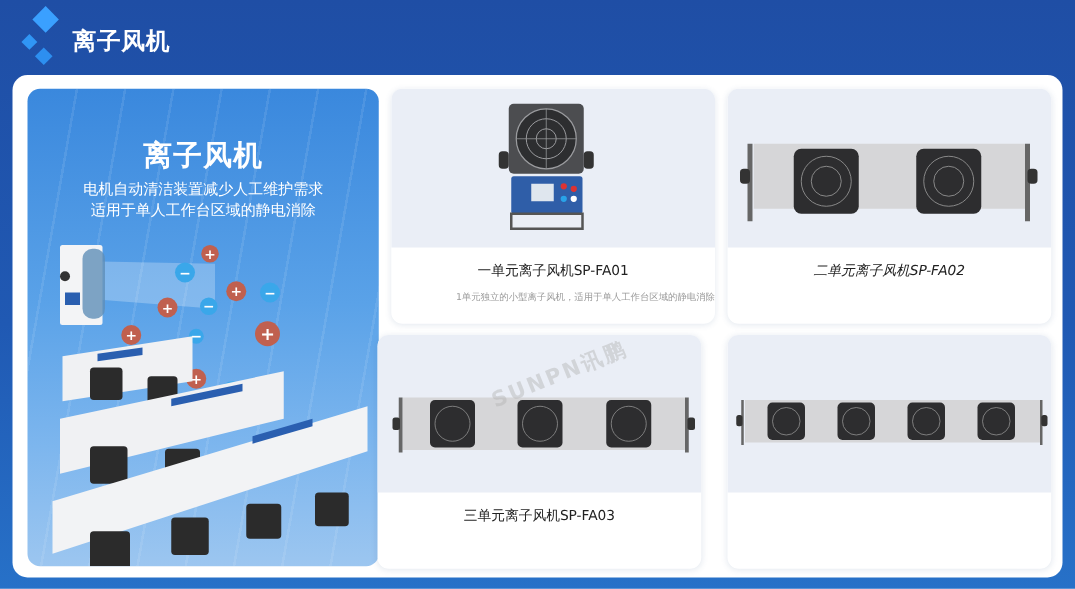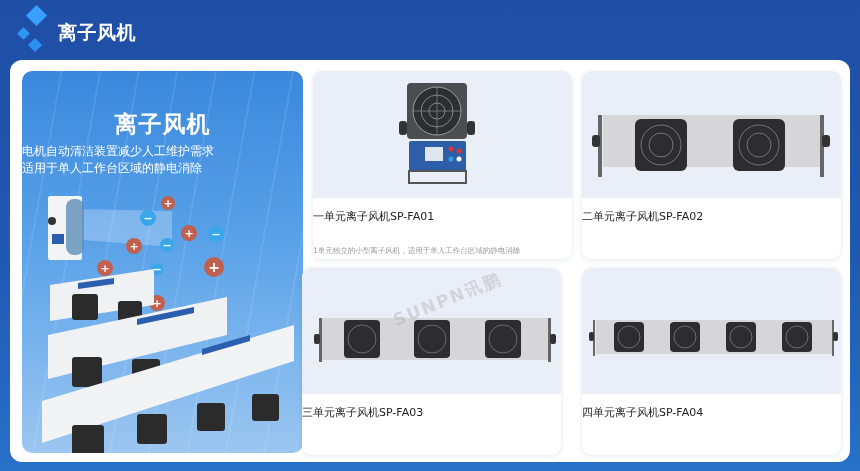--- a/index.html
+++ b/index.html
@@ -28,38 +28,38 @@
     border-radius: 10px; overflow: hidden;
     background: linear-gradient(180deg, #3a88dd 0%, #5aa2e8 45%, #7db6ee 75%, #9cc6f0 100%);
   }
   .hero-bg-lines { position: absolute; inset: 0; opacity: 0.18;
     background: repeating-linear-gradient(100deg, rgba(255,255,255,0.5) 0 2px, transparent 2px 38px); }
   .hero-title {
     position: absolute; left: 0; right: 0; top: 38px; text-align: center;
     color: #ffffff; font-size: 23px; font-weight: bold; letter-spacing: 1px;
   }
   .hero-sub {
-    position: absolute; left: 0; right: 0; top: 72px; text-align: left;
+    position: absolute; left: 0; right: 0; top: 72px; text-align: center;
     color: #ffffff; font-size: 12px; line-height: 17px;
   }
   .hero-art { position: absolute; left: 0; top: 118px; width: 281px; height: 264px; }
 
   .card {
     position: absolute; width: 259px; border-radius: 9px; background: #ffffff;
     box-shadow: 0 1px 5px rgba(60, 90, 140, 0.14); overflow: hidden;
   }
   .card .img { width: 100%; height: 127px; background: #eaeef6; position: relative; }
   .card .name {
-    margin-top: 11px; font-size: 11px; color: #222222;
+    text-align: center; margin-top: 11px; font-size: 11px; color: #222222;
   }
   .card .desc {
-    text-align: left; margin-top: 22px; font-size: 7.5px; color: #9a9a9a; white-space: nowrap;
+    text-align: right; margin-top: 9px; font-size: 7.5px; color: #9a9a9a; white-space: nowrap;
   }
   .c1 { left: 303px; top: 11px; height: 188px; }
-  .c2 { left: 572px; top: 11px; height: 188px; }
+  .c2 { left: 572px; top: 11px; height: 188px; font-style: italic; }
   .c3 { left: 292px; top: 208px; height: 187px; }
   .c4 { left: 572px; top: 208px; height: 187px; }
   .c3 .img, .c4 .img { height: 126px; }
 
   .watermark {
     position: absolute; left: 380px; top: 228px; transform: rotate(-22deg);
     color: rgba(180,180,180,0.45); font-size: 17px; font-weight: bold; letter-spacing: 2px;
     pointer-events: none;
   }
   svg { display: block; }
@@ -226,17 +226,16 @@
         <rect x="32" y="54" width="30" height="30" rx="4" fill="#2d2d2f"></rect>
         <circle cx="47" cy="69" r="11" fill="none" stroke="#888" stroke-width="0.7"></circle>
         <rect x="88" y="54" width="30" height="30" rx="4" fill="#2d2d2f"></rect>
         <circle cx="103" cy="69" r="11" fill="none" stroke="#888" stroke-width="0.7"></circle>
         <rect x="144" y="54" width="30" height="30" rx="4" fill="#2d2d2f"></rect>
         <circle cx="159" cy="69" r="11" fill="none" stroke="#888" stroke-width="0.7"></circle>
         <rect x="200" y="54" width="30" height="30" rx="4" fill="#2d2d2f"></rect>
         <circle cx="215" cy="69" r="11" fill="none" stroke="#888" stroke-width="0.7"></circle>
       </svg>
     </div>
-    <div class="name">四单元离子风机SP-FA04</div>
   </div>
 
   <div class="watermark">SUNPN讯鹏</div>
 </div>
 
 </body></html>

